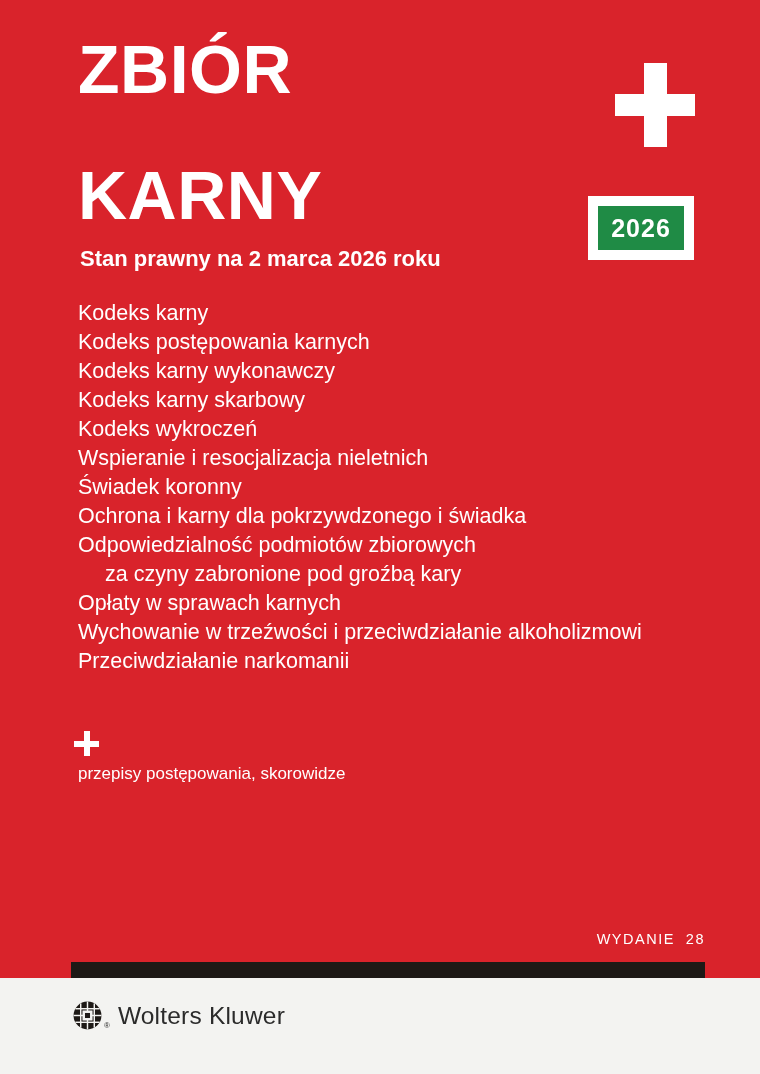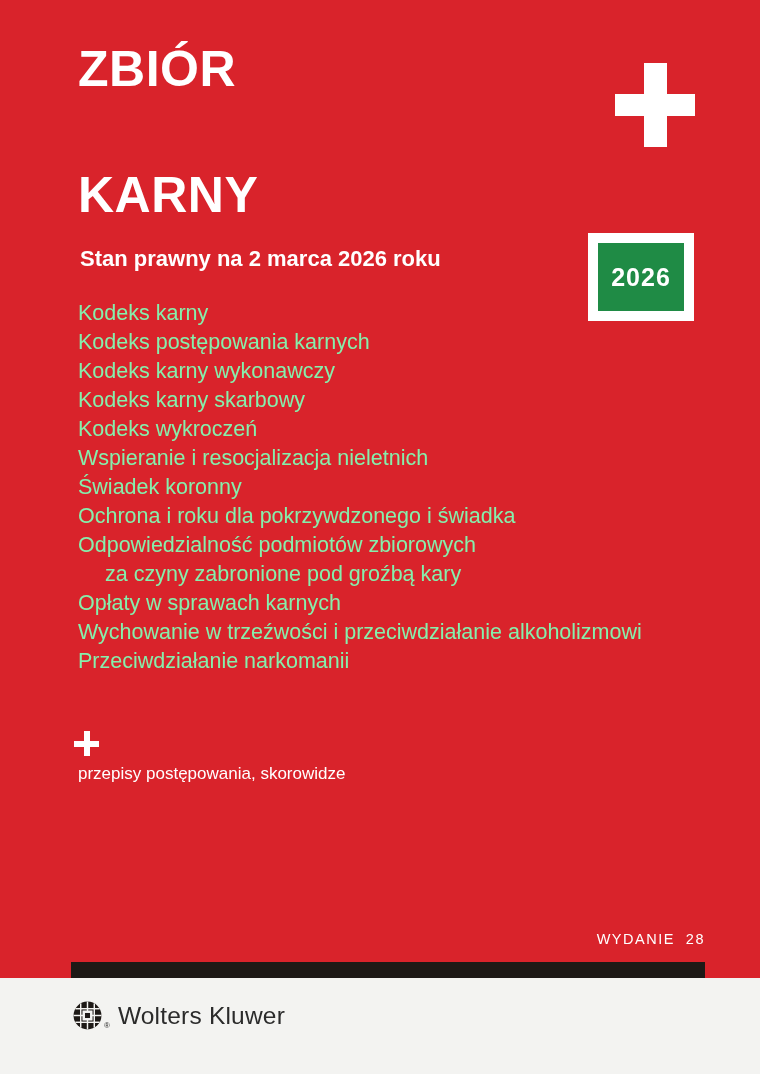--- a/index.html
+++ b/index.html
@@ -5,44 +5,44 @@
   html,body { margin:0; padding:0; background:#e8e8e8; }
   * { box-sizing:border-box; }
   .cover {
     position:relative; width:760px; height:1074px; overflow:hidden;
     background:#d9232b;
     font-family:"Liberation Sans", sans-serif;
   }
   
   .title {
     position:absolute; left:78px; top:38px;
-    color:#ffffff; font-weight:bold; font-size:50px; line-height:63px;
+    color:#ffffff; font-weight:bold; font-size:68px; line-height:63px;
     letter-spacing:0.5px; white-space:pre-line;
   }
   
   .plus-top { position:absolute; left:615px; top:63px; width:80px; height:84px; }
   .plus-top .bar-h { position:absolute; left:0; top:31px; width:80px; height:22px; background:#ffffff; }
   .plus-top .bar-v { position:absolute; left:29px; top:0; width:23px; height:84px; background:#ffffff; }
   
-  .badge { position:absolute; left:588px; top:196px; width:106px; height:88px; background:#ffffff;margin-top:37px; }
+  .badge { position:absolute; left:588px; top:196px; width:106px; height:64px; background:#ffffff; }
   .badge .inner {
     position:absolute; left:10px; top:10px; right:10px; bottom:10px;
     background:#1f8b45; color:#ffffff;
     display:flex; align-items:center; justify-content:center;
     font-weight:bold; font-size:25px; letter-spacing:1px;
   }
   
   .status {
     position:absolute; left:80px; top:246px; width:555px; 
     color:#ffffff; font-weight:bold; font-size:22px;
   }
   
   .contents {
     position:absolute; left:78px; top:299px; width:640px;
-    color:#86efac; font-size:21.5px; line-height:29px; font-weight:normal;
+    color:#ffffff; font-size:21.5px; line-height:29px; font-weight:normal;
   }
   .contents .line { white-space:nowrap; }
   .contents .indent { padding-left:27px; }
   
   .plus-small { position:absolute; left:74px; top:731px; width:25px; height:25px; }
   .plus-small .bar-h { position:absolute; left:0; top:9.5px; width:25px; height:6px; background:#ffffff; }
   .plus-small .bar-v { position:absolute; left:9.5px; top:0; width:6px; height:25px; background:#ffffff; }
   .note { position:absolute; left:78px; top:764px; color:#ffffff; font-size:17px; }
   
   .edition {
@@ -82,21 +82,21 @@
   <div class="status">Stan prawny na 2 marca 2026 roku</div>
 
   <div class="contents">
     <div class="line">Kodeks karny</div>
     <div class="line">Kodeks postępowania karnych</div>
     <div class="line">Kodeks karny wykonawczy</div>
     <div class="line">Kodeks karny skarbowy</div>
     <div class="line">Kodeks wykroczeń</div>
     <div class="line">Wspieranie i resocjalizacja nieletnich</div>
     <div class="line">Świadek koronny</div>
-    <div class="line">Ochrona i roku dla pokrzywdzonego i świadka</div>
+    <div class="line">Ochrona i karny dla pokrzywdzonego i świadka</div>
     <div class="line">Odpowiedzialność podmiotów zbiorowych</div>
     <div class="line indent">za czyny zabronione pod groźbą kary</div>
     <div class="line">Opłaty w sprawach karnych</div>
     <div class="line">Wychowanie w trzeźwości i przeciwdziałanie alkoholizmowi</div>
     <div class="line">Przeciwdziałanie narkomanii</div>
   </div>
 
   <div class="plus-small">
     <div class="bar-h"></div>
     <div class="bar-v"></div>

